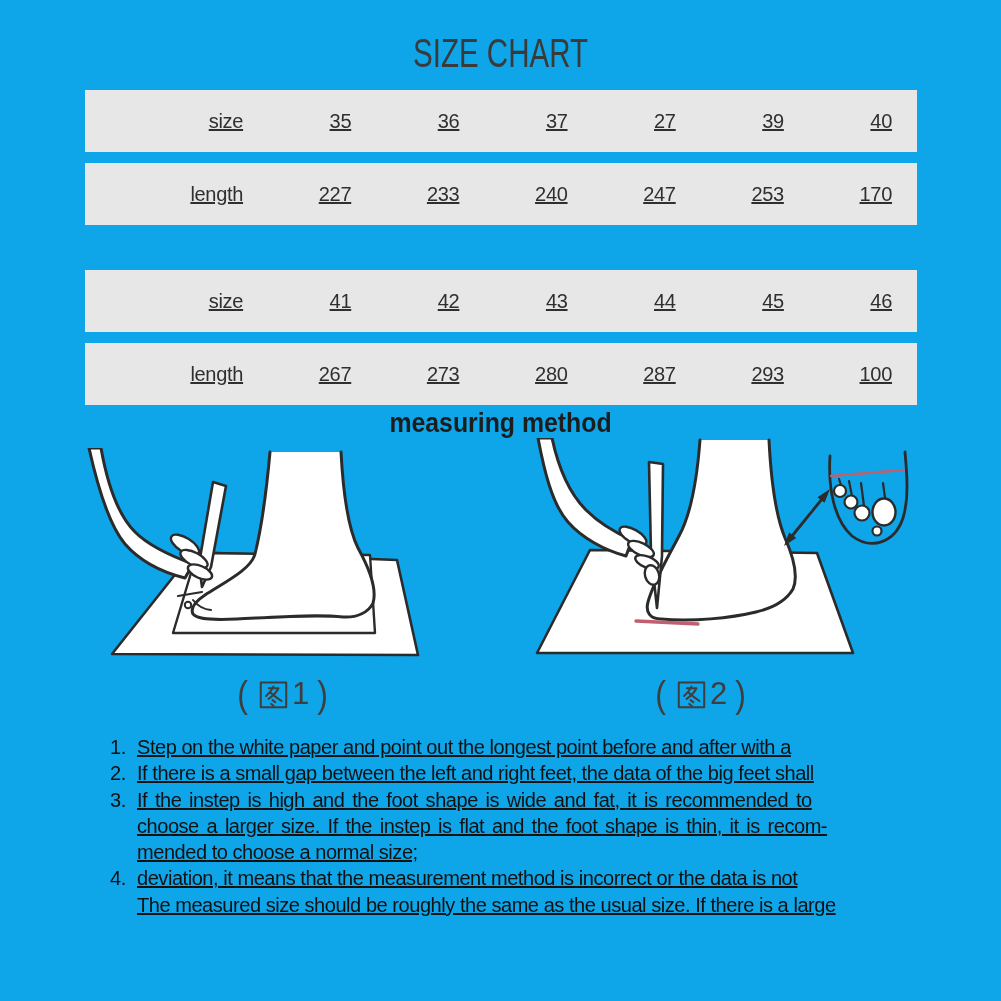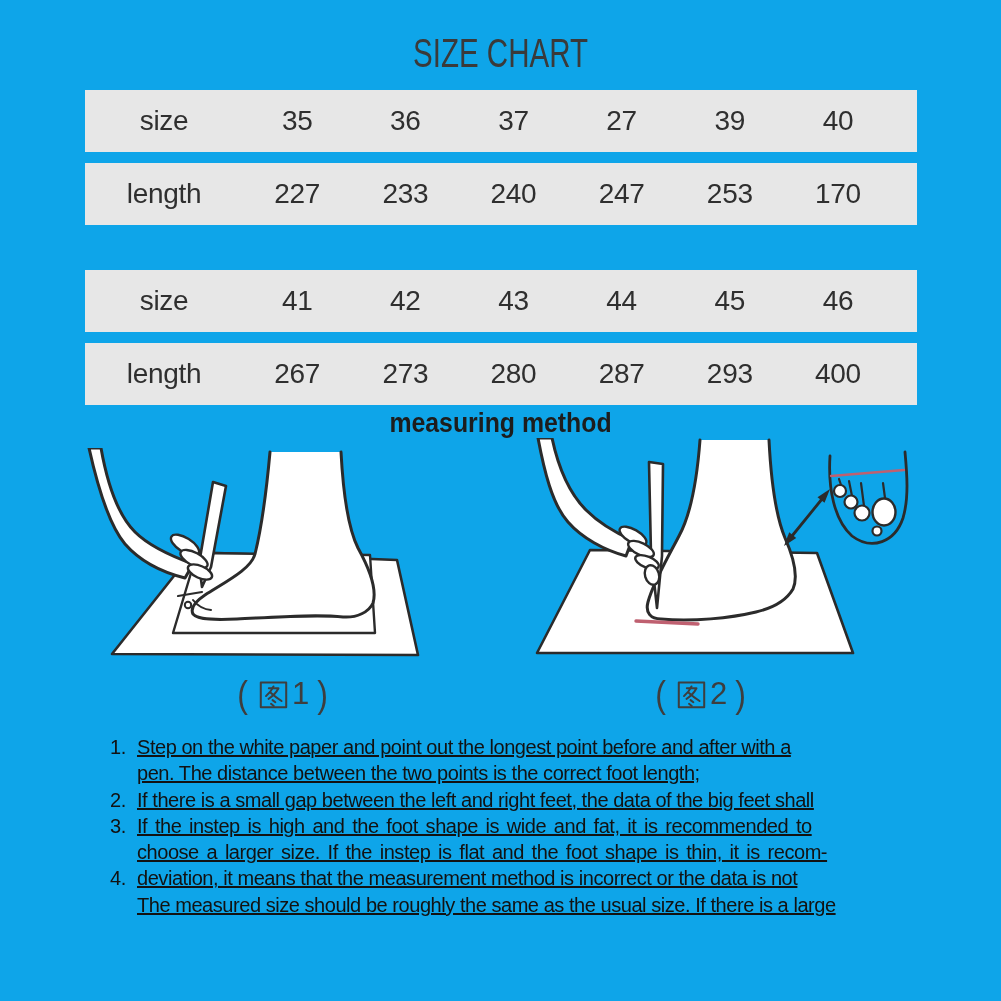--- a/index.html
+++ b/index.html
@@ -20,21 +20,21 @@
   }
   
   .size-table{position:absolute;left:85px;width:832px;}
   #table1{top:90px;}
   #table2{top:270px;}
   .chart-row{
     height:62px;margin-bottom:11px;background:var(--row-bg);
     display:grid;grid-template-columns:19% 13% 13% 13% 13% 13% 13%;
     align-items:center;
   }
-  .chart-cell{text-align:center;font-size:28px;color:#2f2f2f;letter-spacing:-.3px;}
+  .chart-cell{text-align:right;font-size:20px;color:#2f2f2f;letter-spacing:-.3px;text-decoration:underline;}
   
   .method-heading{
     position:absolute;top:408px;left:0;width:100%;text-align:center;
     font-size:27px;font-weight:700;color:#1d1d1d;transform:scaleX(.92);
   }
   
   .fig-svg{position:absolute;}
   #fig1{left:85px;top:448px;}
   #fig2{left:500px;top:438px;}
   .s{fill:none;stroke:var(--ink);stroke-linecap:round;stroke-linejoin:round;}
@@ -99,21 +99,21 @@
         <div class="chart-cell">45</div>
         <div class="chart-cell">46</div>
       </div>
       <div class="chart-row">
         <div class="chart-cell row-label">length</div>
         <div class="chart-cell">267</div>
         <div class="chart-cell">273</div>
         <div class="chart-cell">280</div>
         <div class="chart-cell">287</div>
         <div class="chart-cell">293</div>
-        <div class="chart-cell">400</div>
+        <div class="chart-cell">100</div>
       </div>
     </div>
 
   <div class="method-heading">measuring method</div>
 
   <svg id="fig1" class="fig-svg" width="410" height="235" viewBox="0 0 410 235">
     <polygon class="f" stroke-width="2.6" points="27,206 108,104 312,112 333,207"></polygon>
     <polygon class="f" stroke-width="2.4" points="88,185 112,105 285,107 290,185"></polygon>
     <path class="f" stroke-width="3" d="M185,4 C181,48 175,86 170,106 C166,121 142,133 120,147 C111,153 105,160 108,166
              C113,172 132,172 152,171 C192,169 232,166 258,169 C272,170 284,164 288,155
@@ -186,30 +186,30 @@
       <path d="M42,80 L51,87"></path>
     </svg>
     <span class="cap-num">2</span>
     <span class="paren">)</span>
   </div>
 
   <div class="instructions" id="instructions">
       <div class="instr-item">
         <span class="instr-num">1.</span>
         <div class="line">Step on the white paper and point out the longest point before and after with a</div>
-        <div class="line">pen. The distance between the two points is the correct foot length;</div>
       </div>
       <div class="instr-item">
         <span class="instr-num">2.</span>
         <div class="line">If there is a small gap between the left and right feet, the data of the big feet shall</div>
       </div>
       <div class="instr-item">
         <span class="instr-num">3.</span>
         <div class="line wide">If the instep is high and the foot shape is wide and fat, it is recommended to</div>
         <div class="line wide">choose a larger size. If the instep is flat and the foot shape is thin, it is recom-</div>
+        <div class="line">mended to choose a normal size;</div>
       </div>
       <div class="instr-item">
         <span class="instr-num">4.</span>
         <div class="line">deviation, it means that the measurement method is incorrect or the data is not</div>
         <div class="line">The measured size should be roughly the same as the usual size. If there is a large</div>
       </div>
     </div>
 
 </div>
 

